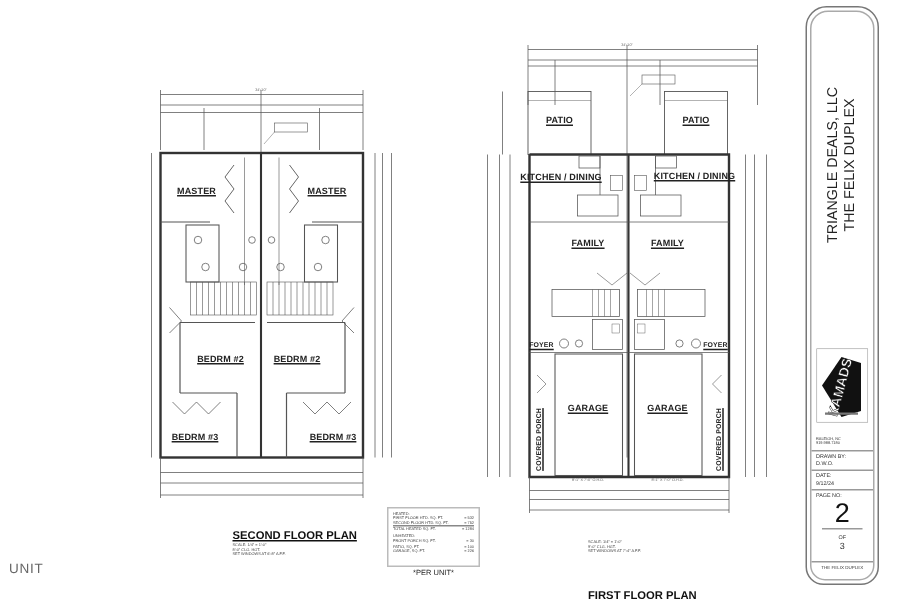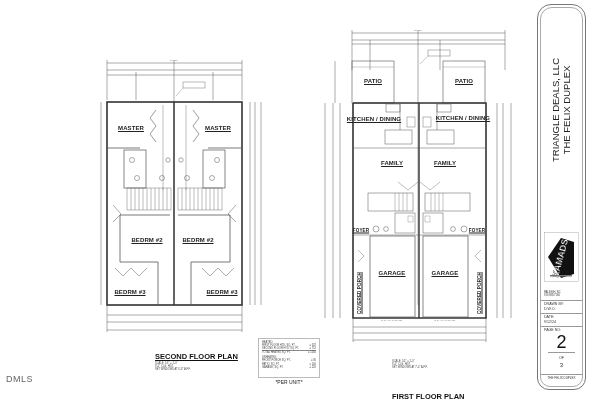--- a/index.html
+++ b/index.html
@@ -293,14 +293,14 @@
   </div>
   <div class="tb-cell" style="top:326px;height:48px;">
     <div>PAGE NO:</div>
     <div class="tb-big">2</div>
     <div style="border-top:0.5px solid #999;margin:1px 4px 0;"></div>
     <div class="tb-small" style="margin-top:3px;">OF</div>
     <div class="tb-small" style="font-size:6px;line-height:8px;">3</div>
   </div>
   <div class="tb-cell" style="top:374px;height:12px;text-align:center;font-size:3px;line-height:3.5px;padding-top:2px;">THE FELIX DUPLEX</div>
 
-  <div class="brand-mark">DMLS</div>
+  <div class="brand-mark">UNIT</div>
 </div>
 
 </body></html>

